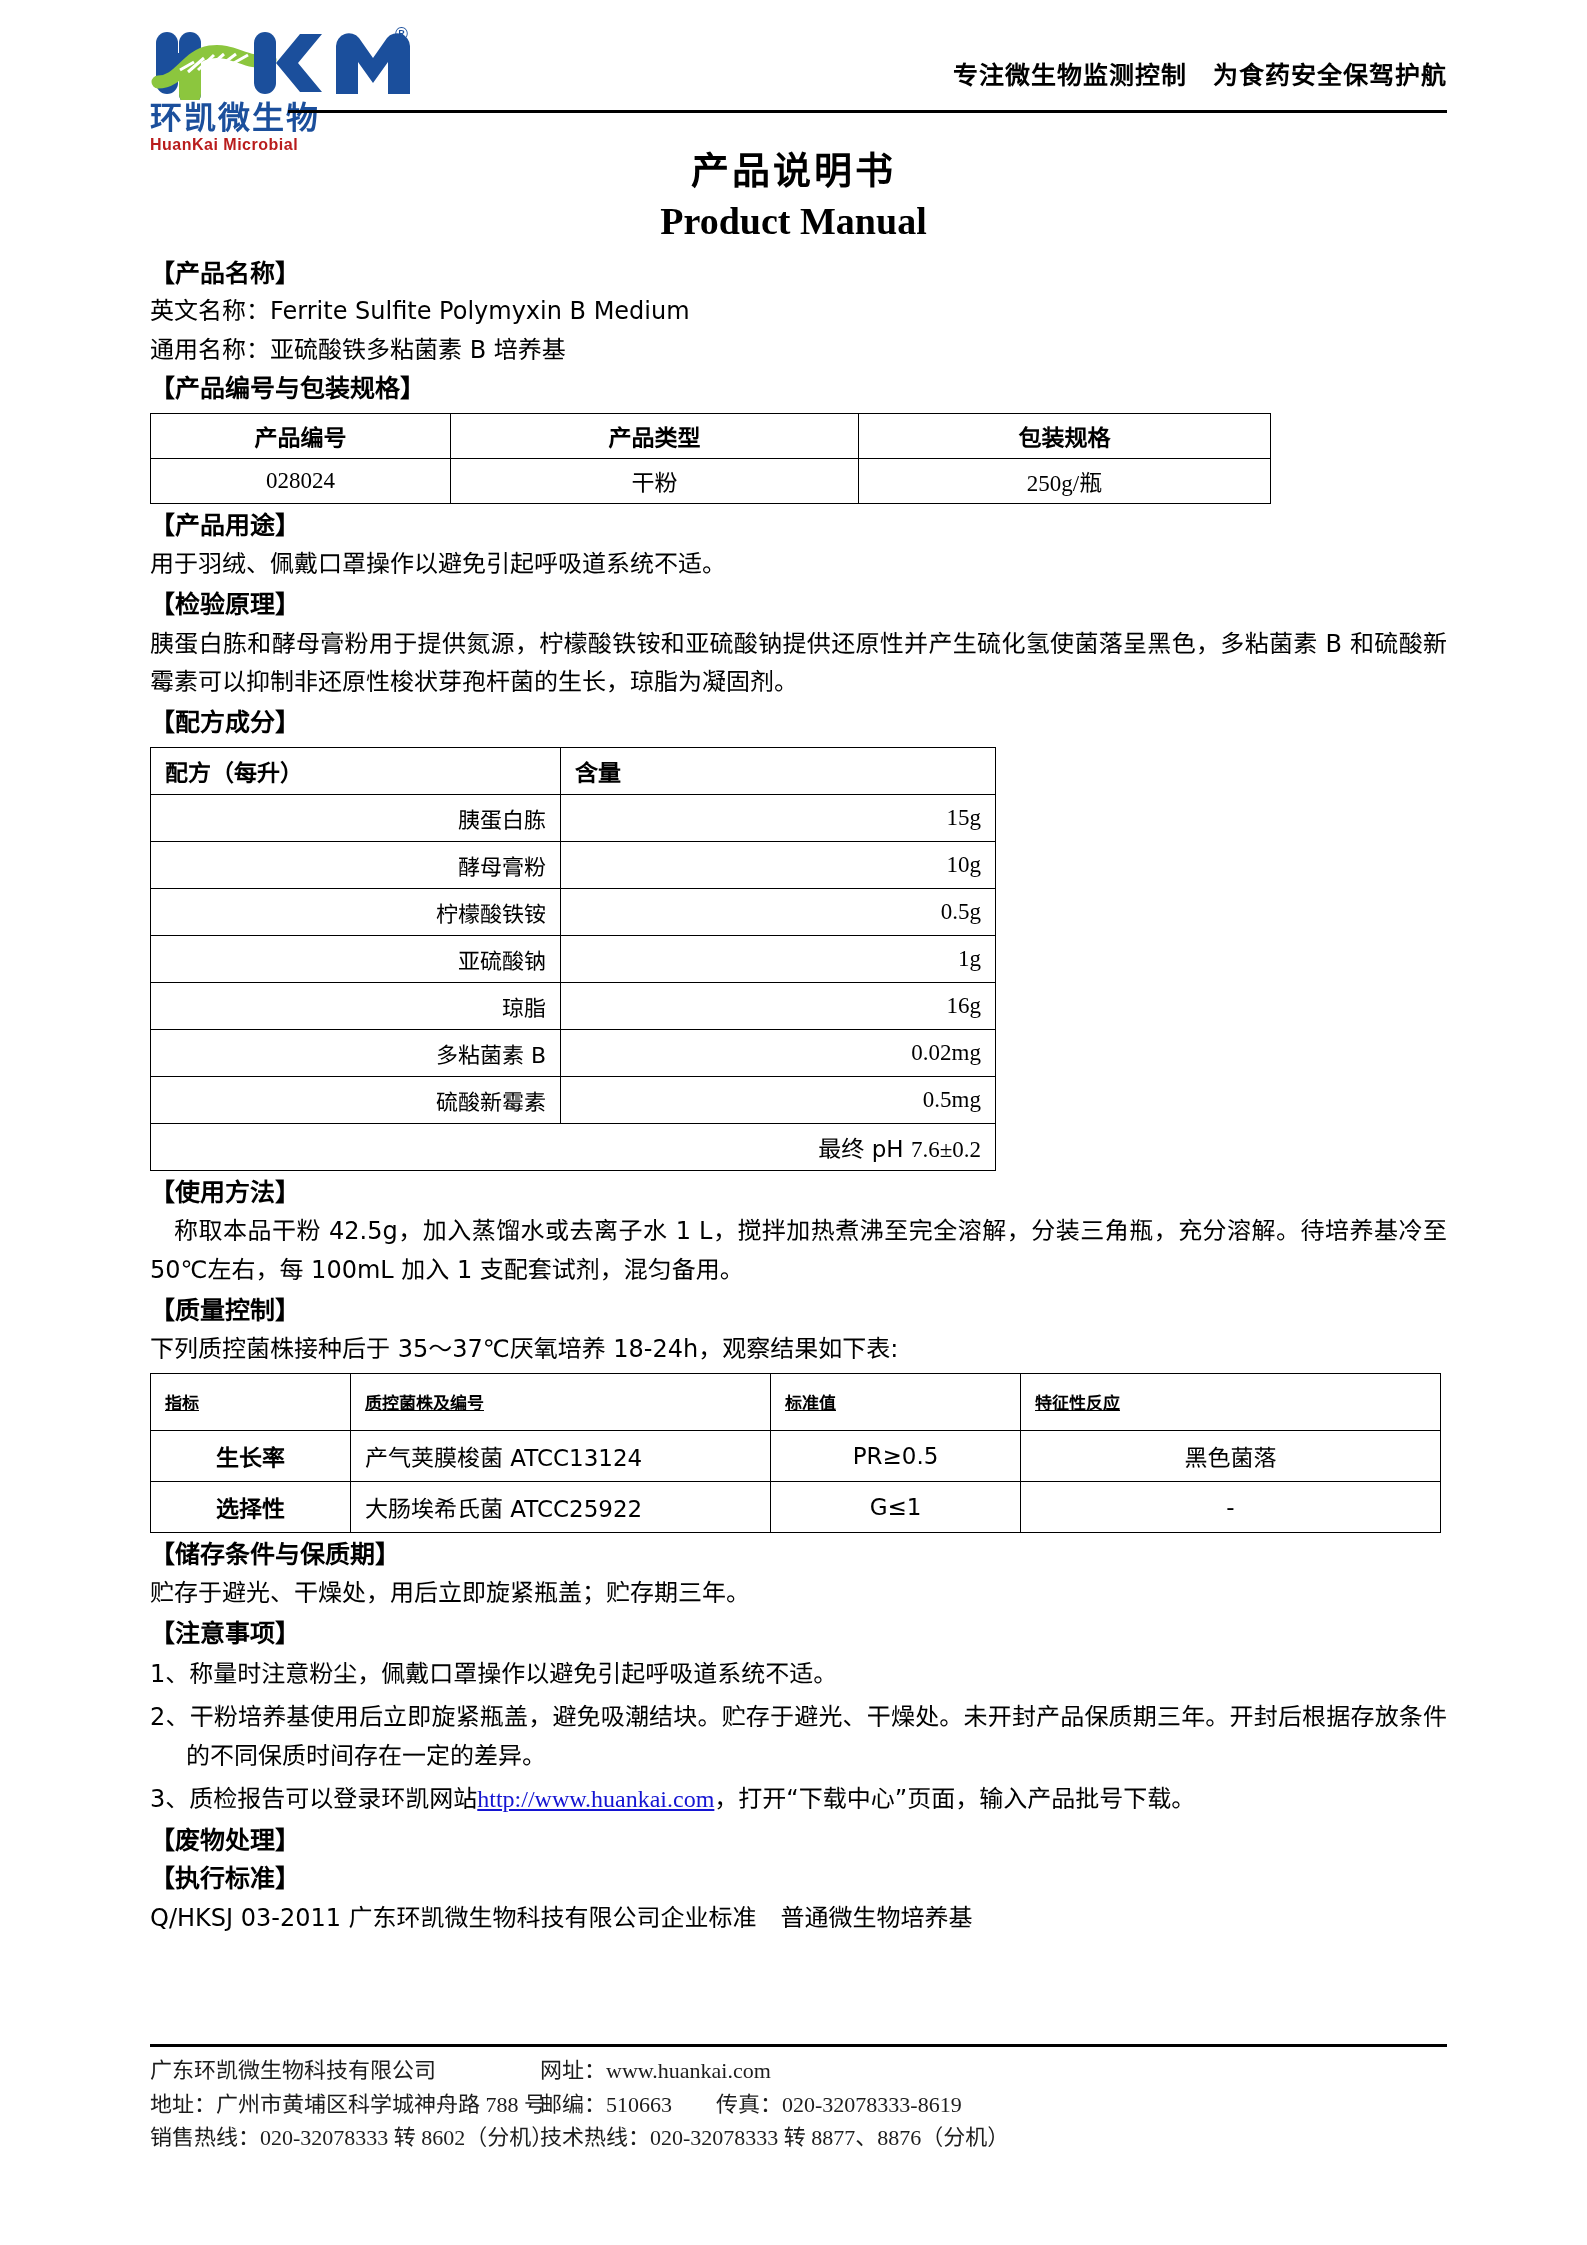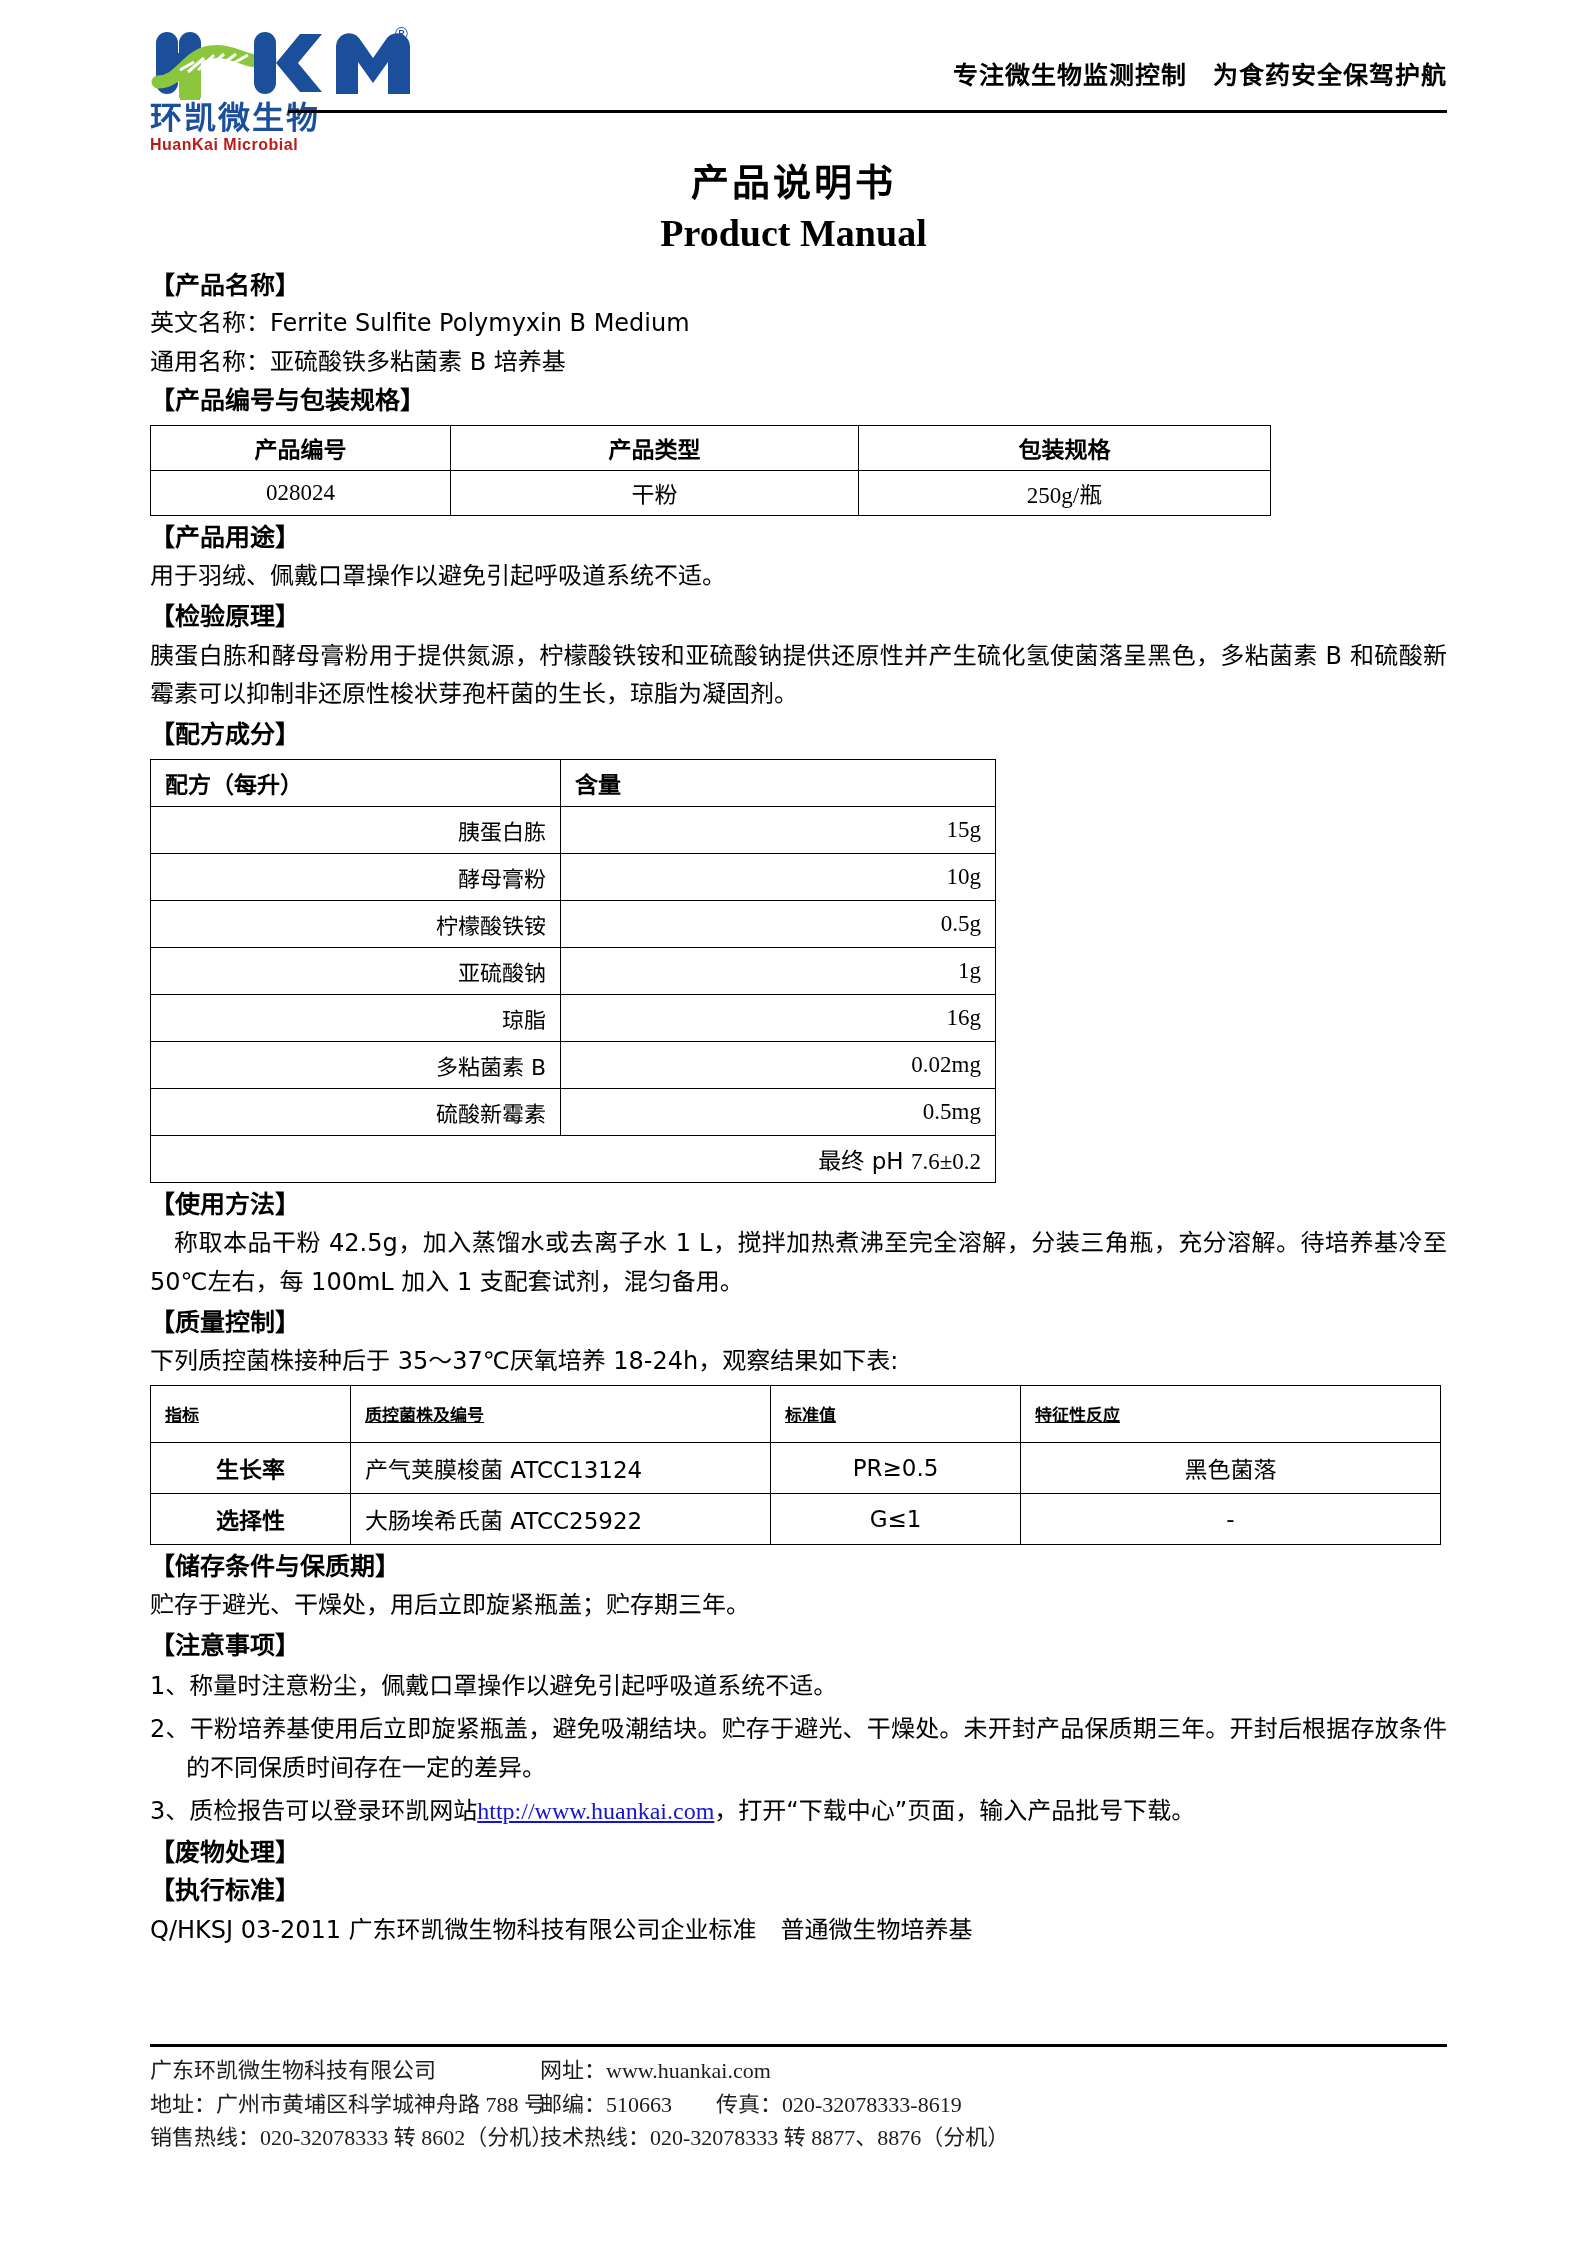--- a/index.html
+++ b/index.html
@@ -86,21 +86,21 @@
     position: absolute;
     left: 288px;
     right: 140px;
     top: 110px;
     border-top: 3px solid #000;
   }
 
   
   .titles {
     text-align: center;
-    margin-top: 18px;
+    margin-top: 6px;
   }
   .title-cn {
     font-size: 38px;
     font-weight: bold;
     letter-spacing: 3px;
     line-height: 1.35;
     font-family: "DejaVu Sans", sans-serif;
   }
   .title-en {
     font-size: 38px;

